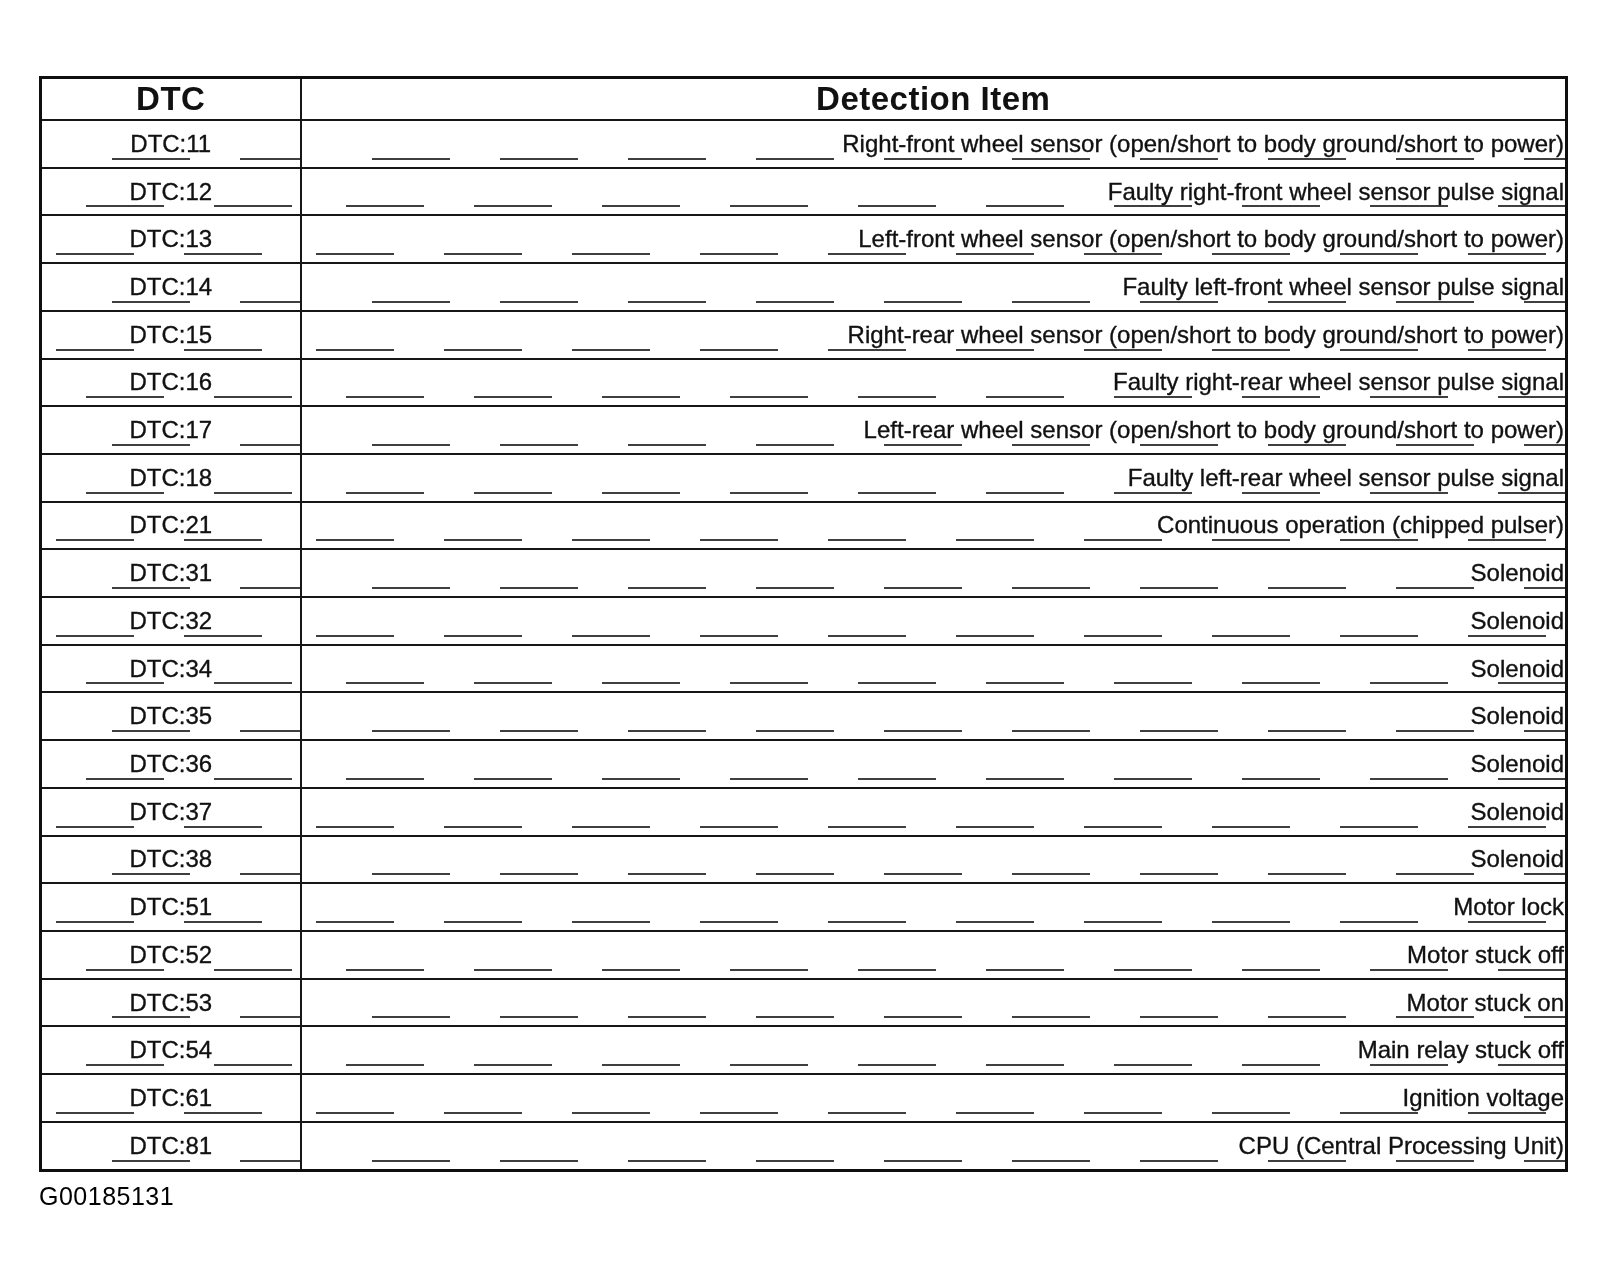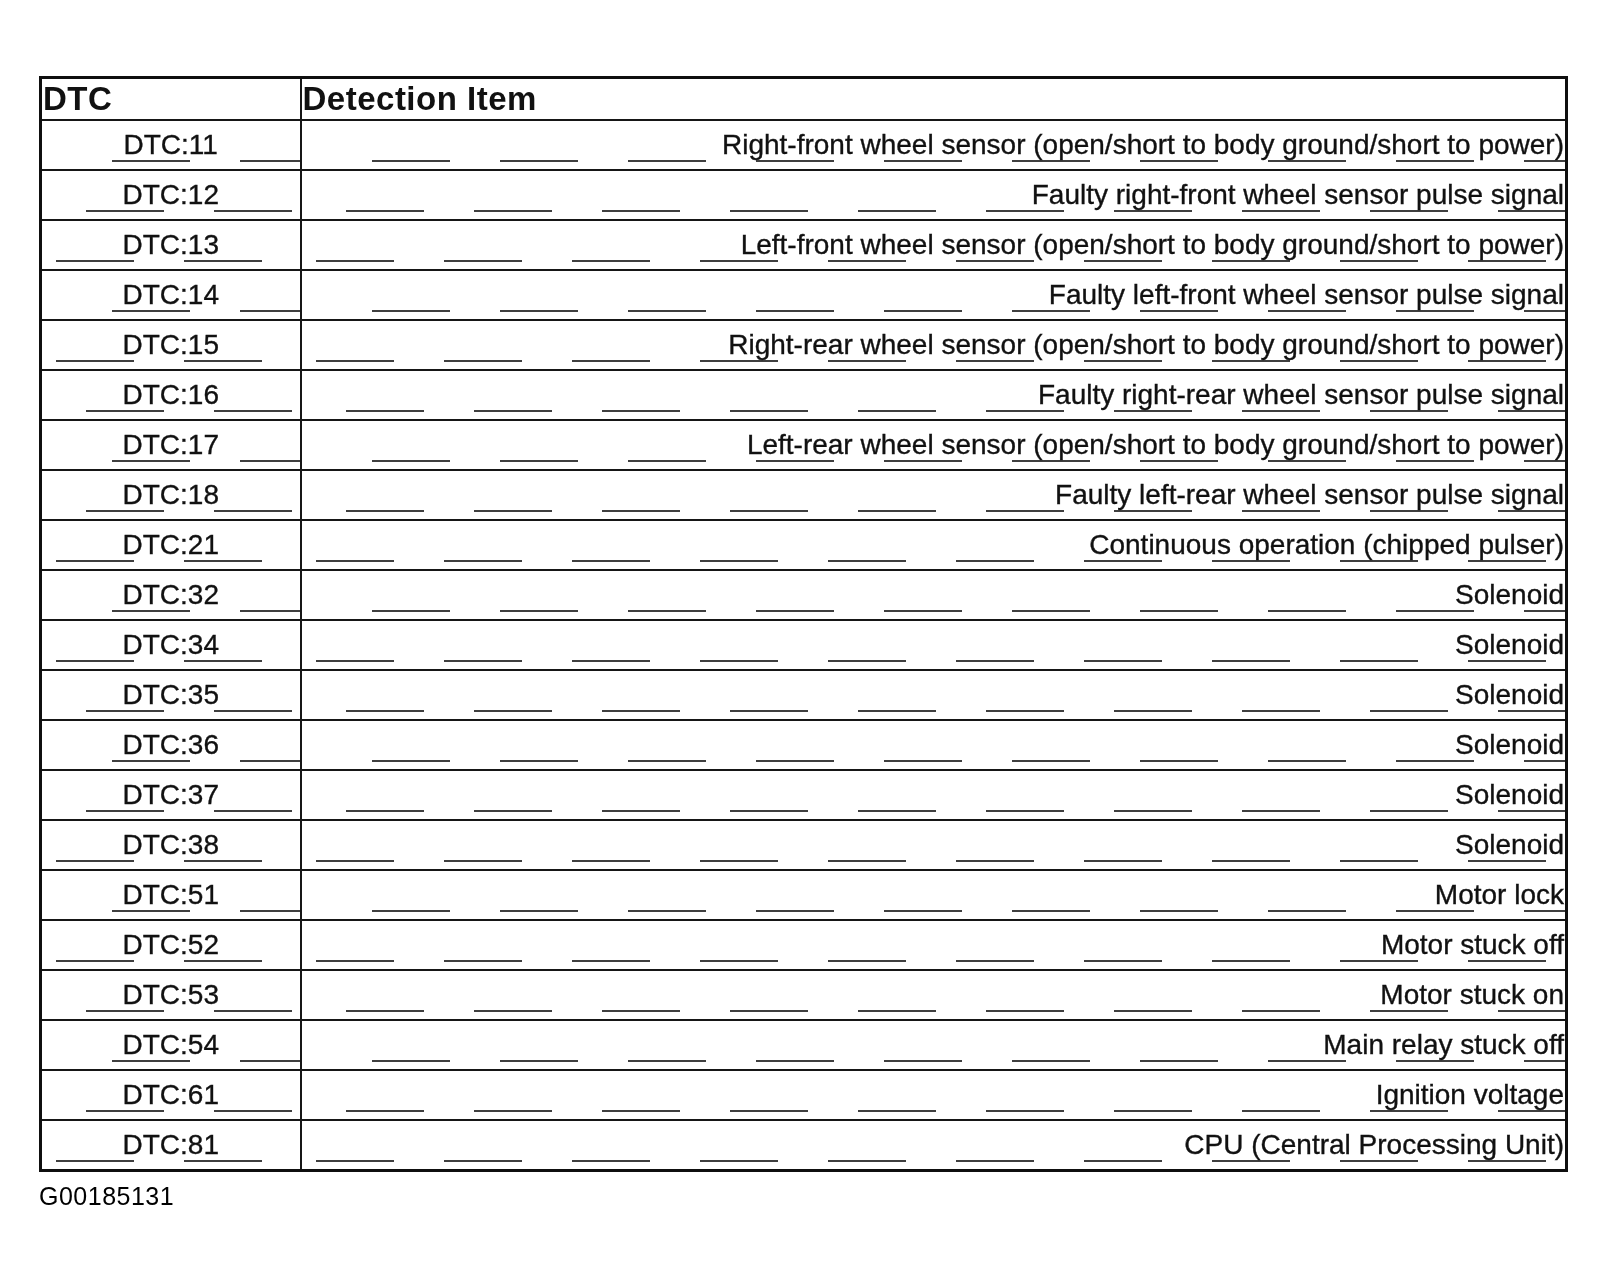--- a/index.html
+++ b/index.html
@@ -38,27 +38,27 @@
     background-image: repeating-linear-gradient(90deg,
       rgba(15,15,15,0.80) 0px, rgba(15,15,15,0.80) 78px,
       rgba(0,0,0,0) 78px, rgba(0,0,0,0) 128px);
     background-size: calc(100% - 24px) 2px;
     background-repeat: no-repeat;
     background-position: 14px calc(100% - 7px);
   }
   thead th {
     font-size: 33px;
     font-weight: bold;
-    text-align: left;
+    text-align: center;
     letter-spacing: 0.5px;
     background-position: 40px calc(100% - 42px);
     background-size: 30% 2px;
   }
   td {
-    font-size: 28px;
+    font-size: 24px;
     margin-left: 24px;
     -webkit-text-stroke: 0.35px #111111;
   }
   td.code { text-align: center; }
   td.item { text-align: right; padding-left: 16px; }
   tbody tr:nth-child(even) td { background-position: 44px calc(100% - 7px); }
   tbody tr:nth-child(3n+1) td { background-position: 70px calc(100% - 7px); }
   .figure-caption {
     position: absolute;
     left: 39px;
@@ -115,20 +115,24 @@
       </tr>
       <tr>
         <td class="code">DTC:18</td>
         <td class="item">Faulty left-rear wheel sensor pulse signal</td>
       </tr>
       <tr>
         <td class="code">DTC:21</td>
         <td class="item">Continuous operation (chipped pulser)</td>
       </tr>
       <tr>
+        <td class="code">DTC:31</td>
+        <td class="item">Solenoid</td>
+      </tr>
+      <tr>
         <td class="code">DTC:32</td>
         <td class="item">Solenoid</td>
       </tr>
       <tr>
         <td class="code">DTC:34</td>
         <td class="item">Solenoid</td>
       </tr>
       <tr>
         <td class="code">DTC:35</td>
         <td class="item">Solenoid</td>

